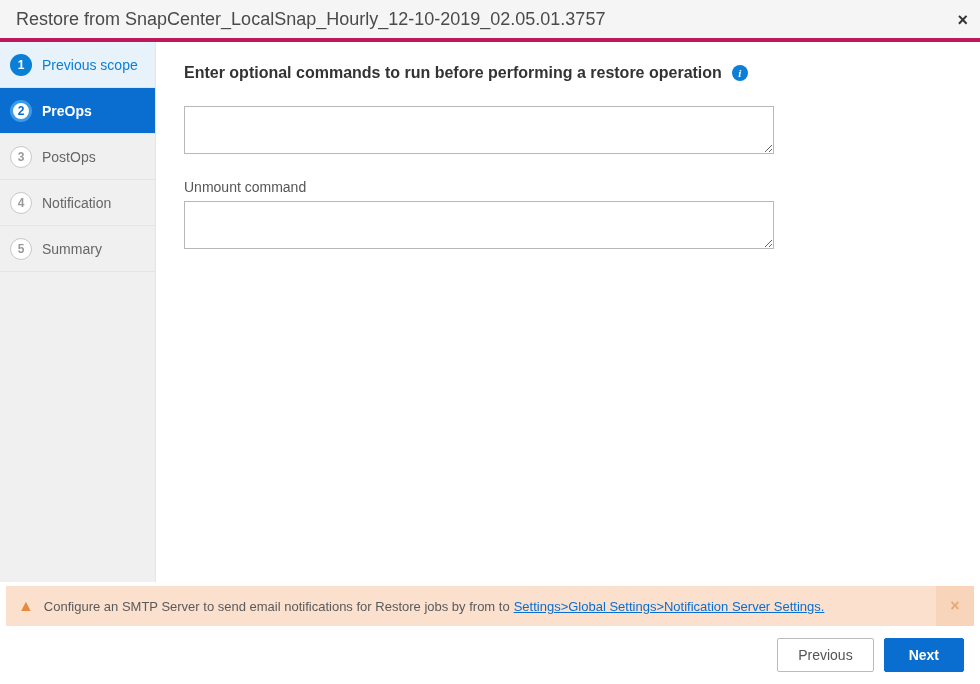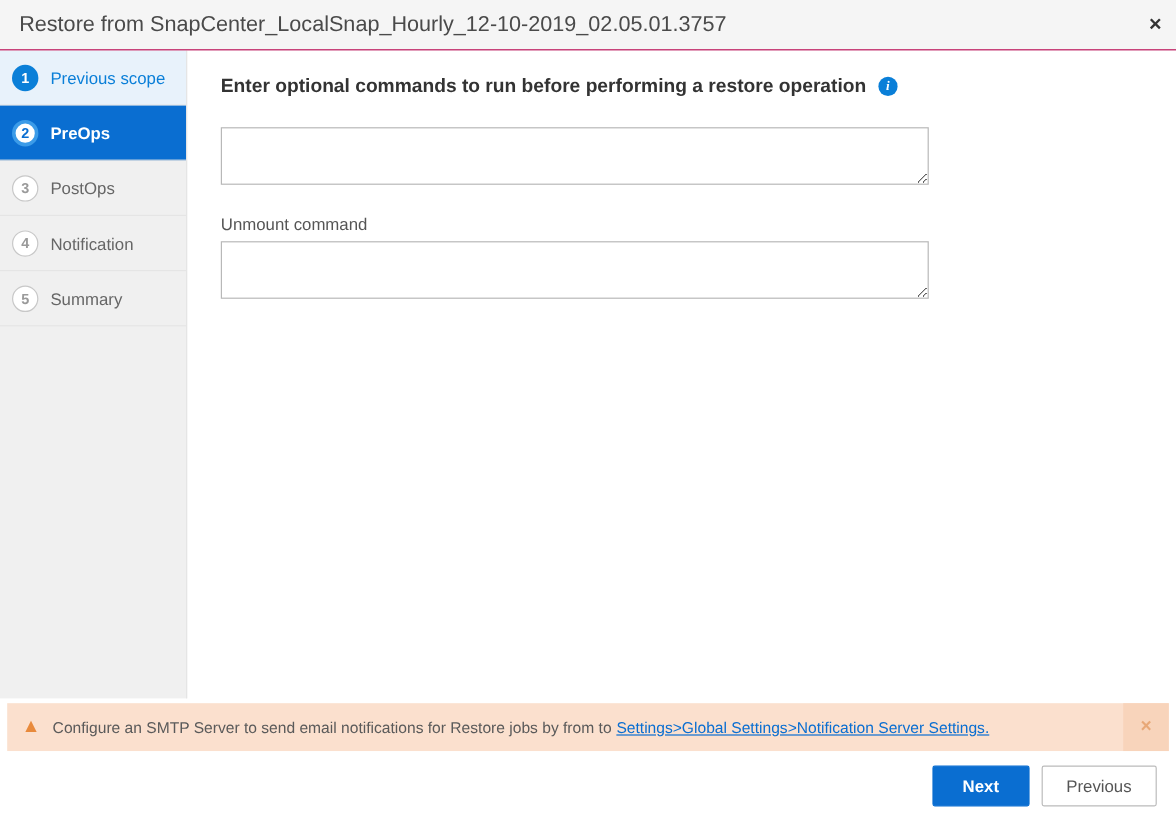--- a/index.html
+++ b/index.html
@@ -13,21 +13,21 @@
       color: #333;
       background: #fff;
       width: 980px;
       height: 684px;
       overflow: hidden;
       position: relative;
     }
     .header {
       height: 42px;
       background: #f5f5f5;
-      border-bottom: 1px solid #be185d;
+      border-bottom: 4px solid #be185d;
       display: flex;
       align-items: center;
       padding: 0 16px;
       position: relative;
     }
     .header-title {
       font-size: 18px;
       color: #4a4a4a;
       font-weight: 400;
     }
@@ -104,20 +104,21 @@
     }
     .main {
       flex: 1;
       padding: 22px 28px;
     }
     .main-heading {
       font-size: 16px;
       font-weight: 600;
       color: #333;
       display: flex;
+      align-items: center;
       gap: 10px;
       margin-bottom: 24px;
     }
     .info-icon {
       display: inline-flex;
       width: 16px;
       height: 16px;
       border-radius: 50%;
       background: #0a7fd8;
       color: #fff;
@@ -267,15 +268,15 @@
 </div>
 
 <div class="notification-bar">
   <span class="warn-icon">▲</span>
   <span>Configure an SMTP Server to send email notifications for Restore jobs by from to</span>
   <a class="notif-link">Settings&gt;Global Settings&gt;Notification Server Settings.</a>
   <span class="notif-dismiss">×</span>
 </div>
 
 <div class="footer">
+  <button class="btn">Previous</button>
   <button class="btn btn-primary">Next</button>
-  <button class="btn">Previous</button>
 </div>
 
 </body></html>

